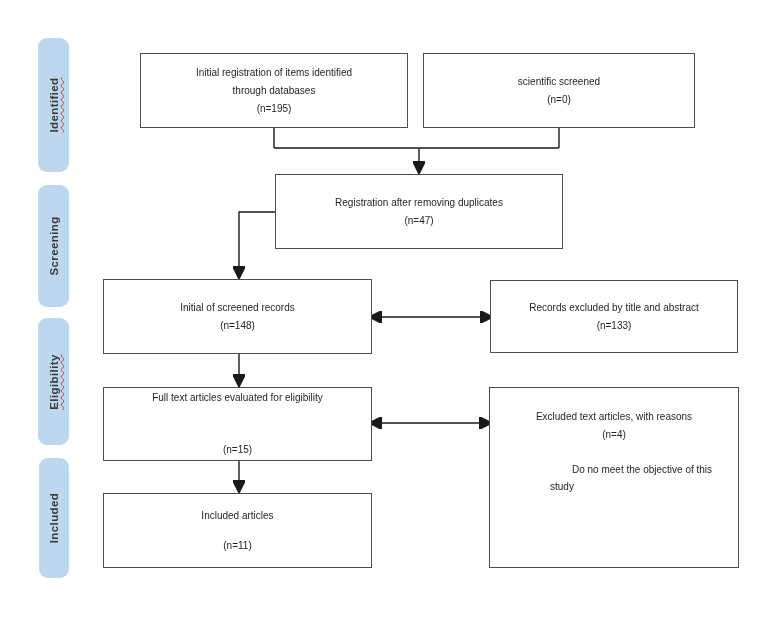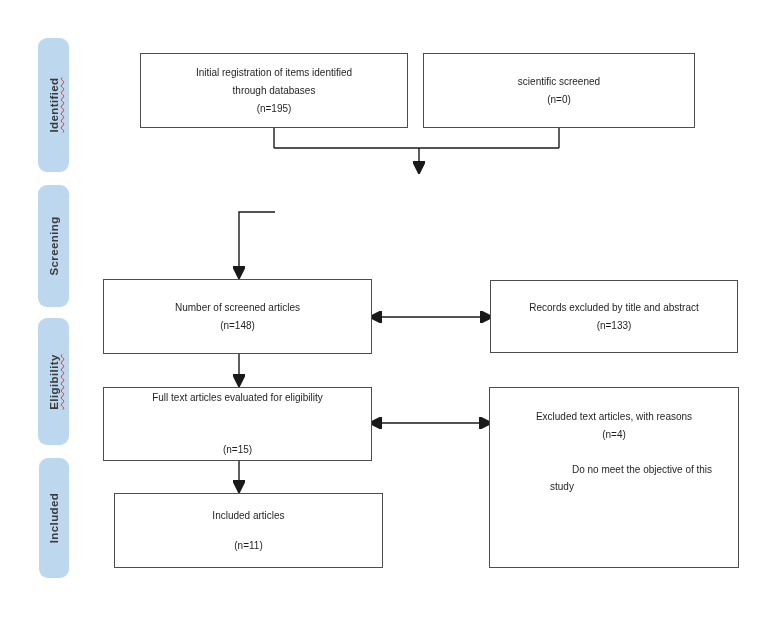--- a/index.html
+++ b/index.html
@@ -124,23 +124,27 @@
     <span>Initial registration of items identified</span>
     <span>through databases</span>
     <span>(n=195)</span>
   </div>
 
   <div class="fbox" style="left:423px; top:53px; width:272px; height:75px;">
     <span>scientific screened</span>
     <span>(n=0)</span>
   </div>
 
+  <div class="fbox" style="left:275px; top:174px; width:288px; height:75px;">
+    <span>Registration after removing duplicates</span>
+    <span>(n=47)</span>
+  </div>
 
   <div class="fbox" style="left:103px; top:279px; width:269px; height:75px;">
-    <span>Number of screened articles</span>
+    <span>Initial of screened records</span>
     <span>(n=148)</span>
   </div>
 
   <div class="fbox" style="left:490px; top:280px; width:248px; height:73px;">
     <span>Records excluded by title and abstract</span>
     <span>(n=133)</span>
   </div>
 
   <div class="fbox" style="left:103px; top:387px; width:269px; height:74px;gap:34px;">
     <span>Full text articles evaluated for eligibility</span>
@@ -148,18 +152,18 @@
   </div>
 
   <div class="fbox fbox--reasons" style="left:489px; top:387px; width:250px; height:181px;">
     <span>Excluded text articles, with reasons</span>
     <span>(n=4)</span>
     <div class="reason-para"><span>Do no meet the objective</span>
       <span>of this study</span>
     </div>
   </div>
 
-  <div class="fbox" style="left:114px; top:493px; width:269px; height:75px;gap:12px;">
+  <div class="fbox" style="left:103px; top:493px; width:269px; height:75px;gap:12px;">
     <span>Included articles</span>
     <span>(n=11)</span>
   </div>
 
 </div>
 
 </body></html>

